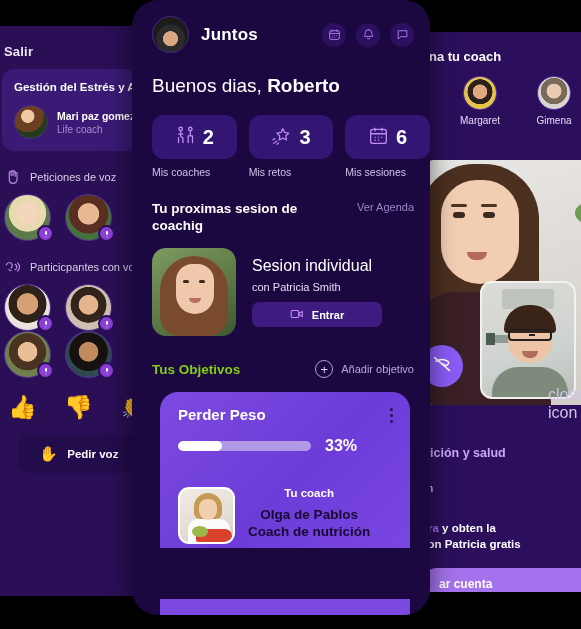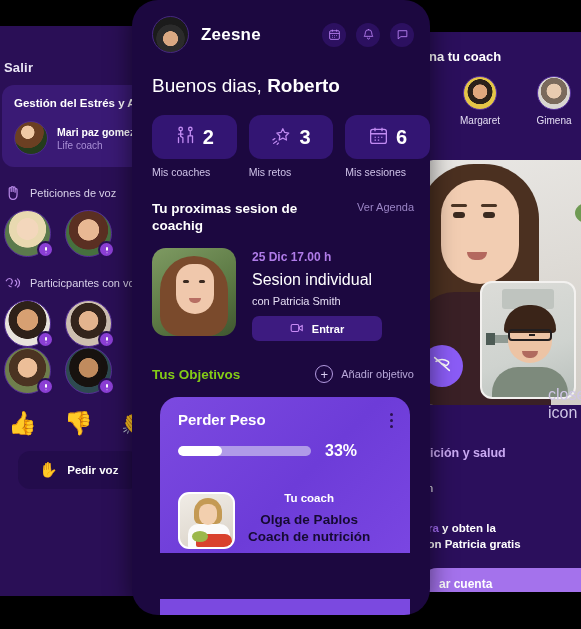--- a/index.html
+++ b/index.html
@@ -13,21 +13,21 @@
 
   
   .left-panel {
     position: absolute; left: -40px; top: 26px;
     width: 205px; height: 570px;
     background: #2a0f56;
     border-radius: 26px;
     overflow: hidden;
     z-index: 1;
   }
-  .left-inner { position:absolute; left:40px; top:16px; width:165px; height:100%; padding: 14px 0 0 0; }
+  .left-inner { position:absolute; left:40px; top:0; width:165px; height:100%; padding: 14px 0 0 0; }
   .salir {
     color:#eae6f5; font-size: 13px; font-weight: 700; letter-spacing:.2px;
     padding: 4px 0 10px 4px;
   }
   .topic-card {
     background: #3a1a75; border-radius: 12px;
     margin: 0 0 0 2px; padding: 11px 12px 12px 12px;
     width: 178px;
   }
   .topic-title {
@@ -412,21 +412,21 @@
     <div class="pip-glass"></div>
     <div class="pip-mouth"></div>
     <div class="pip-body"></div>
   </div>
   <div class="x-close" style="left:548px; top:386px;">close-icon</div>
 
   <div class="center-panel">
 
     <div class="cp-header">
       <div class="cp-ava"></div>
-      <div class="cp-brand">Zeesne</div>
+      <div class="cp-brand">Juntos</div>
       <div class="cp-icons">
         <div class="cp-ic">
           <svg viewBox="0 0 24 24" fill="none" stroke="#b57ef0" stroke-width="1.7">
             <rect x="3" y="5" width="18" height="16" rx="2.5"></rect>
               <path d="M3 10h18M8 3v4M16 3v4"></path>
             <path d="M7.5 14h1.6M11.2 14h1.6M14.9 14h1.6M7.5 17.3h1.6M11.2 17.3h1.6" stroke-width="1.4"></path>
           </svg>
         </div>
         <div class="cp-ic">
           <svg viewBox="0 0 24 24" fill="none" stroke="#b57ef0" stroke-width="1.7" stroke-linecap="round">
@@ -493,21 +493,20 @@
 
     <div class="session">
       <div class="sess-img">
         <div class="si-hair"></div>
           <div class="si-face"></div>
         <div class="si-eye l"></div>
           <div class="si-eye r"></div>
           <div class="si-mouth"></div>
       </div>
       <div class="sess-info">
-        <div class="sess-date">25 Dic  17.00 h</div>
         <div class="sess-type">Sesion individual</div>
         <div class="sess-with">con Patricia Smith</div>
         <div class="enter-btn">
           <span>
             <svg viewBox="0 0 24 20" fill="none" stroke="#c98cf5" stroke-width="1.9" stroke-linejoin="round">
               <rect x="2" y="4" width="13" height="12" rx="2.5"></rect>
                 <path d="M16 8.5l5-3v9l-5-3z"></path>
             </svg>
           </span>
           <span>Entrar</span>

